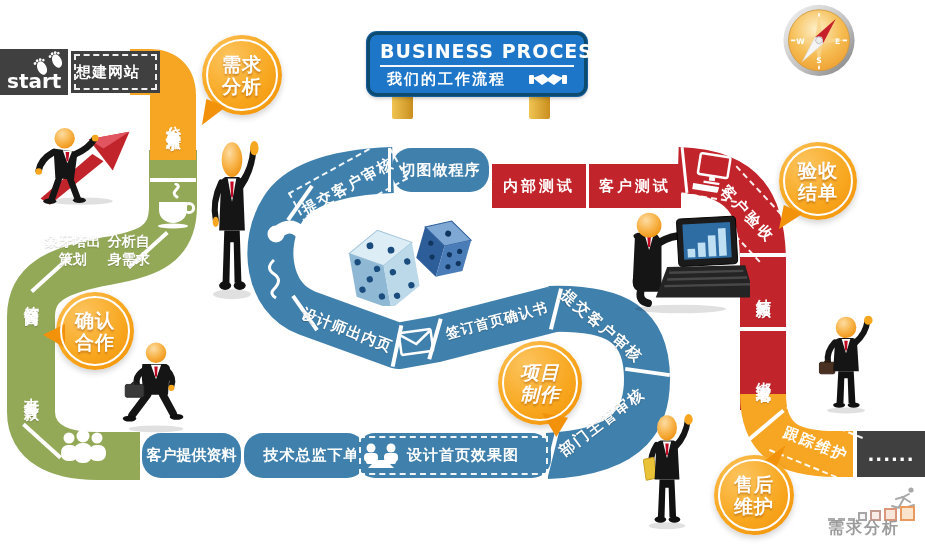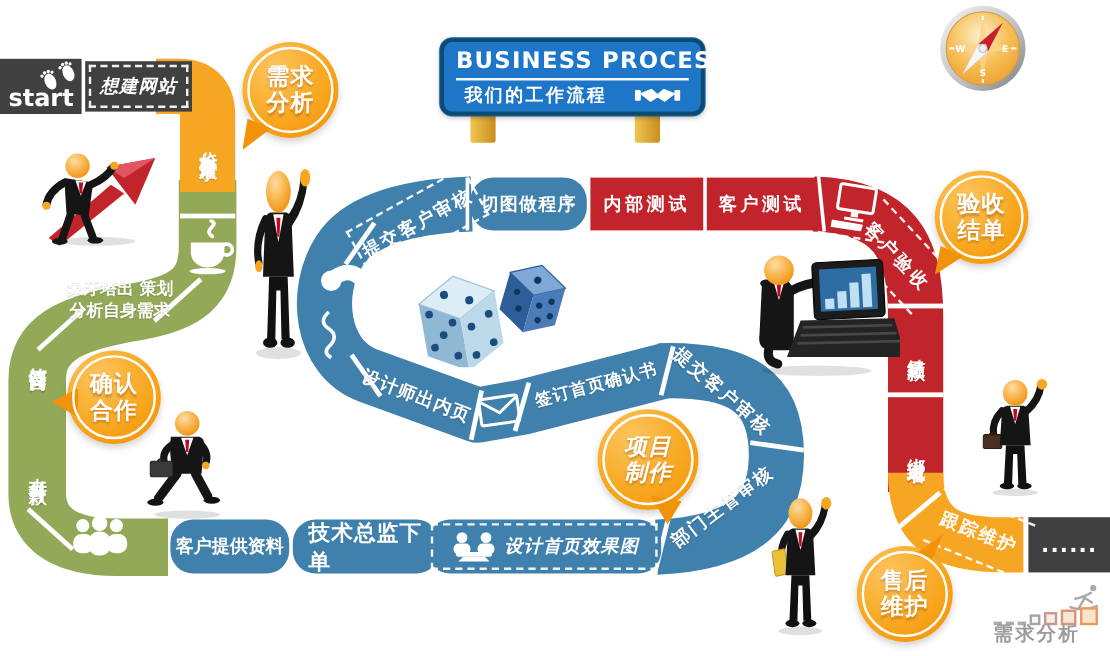--- a/index.html
+++ b/index.html
@@ -3,23 +3,23 @@
 <meta charset="utf-8">
 <style>
   html,body{margin:0;padding:0;background:#fff;}
   #stage{position:relative;width:925px;height:547px;background:#fff;overflow:hidden;
          font-family:"DejaVu Sans","Liberation Sans",sans-serif;}
   svg{display:block;}
   .abs{position:absolute;}
   
   .pbox{position:absolute;display:flex;align-items:center;justify-content:center;
         color:#fff;font-weight:bold;z-index:2;}
-  .box-blue{background:#4080AC;border-radius:19px;} .box-red{background:#C2242B;} .box-orange{background:#404040;}
+  .box-blue{background:#4080AC;border-radius:19px;} .box-red{background:#C2242B;margin-top:16px;} .box-orange{background:#404040;}
   .din{flex:1;align-self:stretch;margin:3px;border:2px dashed rgba(255,255,255,.92);
-       display:flex;align-items:center;justify-content:center;gap:6px;font-style:italic;}
+       display:flex;align-items:center;justify-content:flex-start;gap:6px;}
   
   .lbl{position:absolute;color:#fff;font-weight:bold;z-index:3;display:flex;
        align-items:center;justify-content:center;text-align:center;
        text-shadow:0 1px 1px rgba(0,0,0,.18);}
   .vlbl{writing-mode:vertical-rl;text-orientation:upright;letter-spacing:2px;}
   .rot{transform-origin:center;}
   .dband{position:absolute;z-index:3;display:flex;align-items:center;justify-content:center;
          color:#fff;font-weight:bold;transform-origin:center;
          border-top:2px dashed rgba(255,255,255,.92);border-bottom:2px dashed rgba(255,255,255,.92);}
   .dband4{border:2px dashed rgba(255,255,255,.92);}
@@ -142,41 +142,41 @@
   <div class="abs" style="left:160px;top:51px;width:0;height:0;border-top:21px solid transparent;
               border-bottom:21px solid transparent;border-left:12px solid #F7A624;z-index:1;"></div>
   <div class="lbl vlbl" style="left:158px;top:64px;width:30px;height:112px;font-size:15px;">分析自身需求</div>
 
   <svg class="abs" style="left:153px;top:183px;z-index:3;" width="42" height="46" viewBox="0 0 42 46">
     <path d="M 23 1 c 8 4 -8 7 1 13" stroke="#fff" stroke-width="3" fill="none" stroke-linecap="round"></path>
     <path d="M 6 19 H 34 V 27 C 34 35 27 40 20 40 C 13 40 6 35 6 27 Z" fill="#fff"></path>
     <circle cx="36" cy="25" r="4.6" stroke="#fff" stroke-width="3" fill="none"></circle>
     <ellipse cx="20" cy="43" rx="15" ry="2.6" fill="#fff"></ellipse>
   </svg>
-  <div class="lbl" style="left:44px;top:231px;width:112px;height:38px;font-size:14px;line-height:18px;flex-direction:column;">
+  <div class="lbl" style="left:44px;top:231px;width:112px;height:38px;font-size:14px;line-height:18px;flex-direction:row;">
     <div>象牙塔出 策划</div>
     <div>分析自身需求</div>
   </div>
   <div class="lbl vlbl" style="left:16px;top:260px;width:30px;height:76px;font-size:15px;">签订合同</div>
   <div class="lbl vlbl" style="left:16px;top:348px;width:30px;height:86px;font-size:15px;">支付首付款</div>
   <svg class="abs" style="left:56px;top:429px;z-index:3;" width="54" height="36" viewBox="0 0 54 36">
     <g fill="#fff">
       <circle cx="13" cy="9" r="5.5"></circle>
         <circle cx="27" cy="7" r="6.5"></circle>
         <circle cx="41" cy="9" r="5.5"></circle>
       <rect x="5" y="16" width="17" height="16" rx="7"></rect>
       <rect x="18" y="14" width="18" height="20" rx="8"></rect>
       <rect x="33" y="16" width="17" height="16" rx="7"></rect>
     </g>
   </svg>
 
   <div class="pbox box-blue" style="left:142px;top:433px;width:99px;height:45px;font-size:15px;">
     <span>客户提供资料</span>
   </div>
-  <div class="pbox box-blue" style="left:244px;top:433px;width:109px;height:45px;font-size:18px;letter-spacing:1px;padding-left:13px;">
+  <div class="pbox box-blue" style="left:244px;top:433px;width:109px;height:45px;font-size:15px;letter-spacing:1px;padding-left:13px;">
     <span>技术总监下单</span>
   </div>
   <div class="pbox box-blue" style="left:356px;top:433px;width:195px;height:45px;font-size:15px;letter-spacing:1px;">
     <div class="din">
       <svg width="40" height="27" viewBox="0 0 40 27">
         <g fill="#fff">
           <circle cx="10" cy="6" r="4.5"></circle>
             <circle cx="30" cy="6" r="4.5"></circle>
           <rect x="3" y="11" width="14" height="9" rx="4"></rect>
             <rect x="23" y="11" width="14" height="9" rx="4"></rect>

